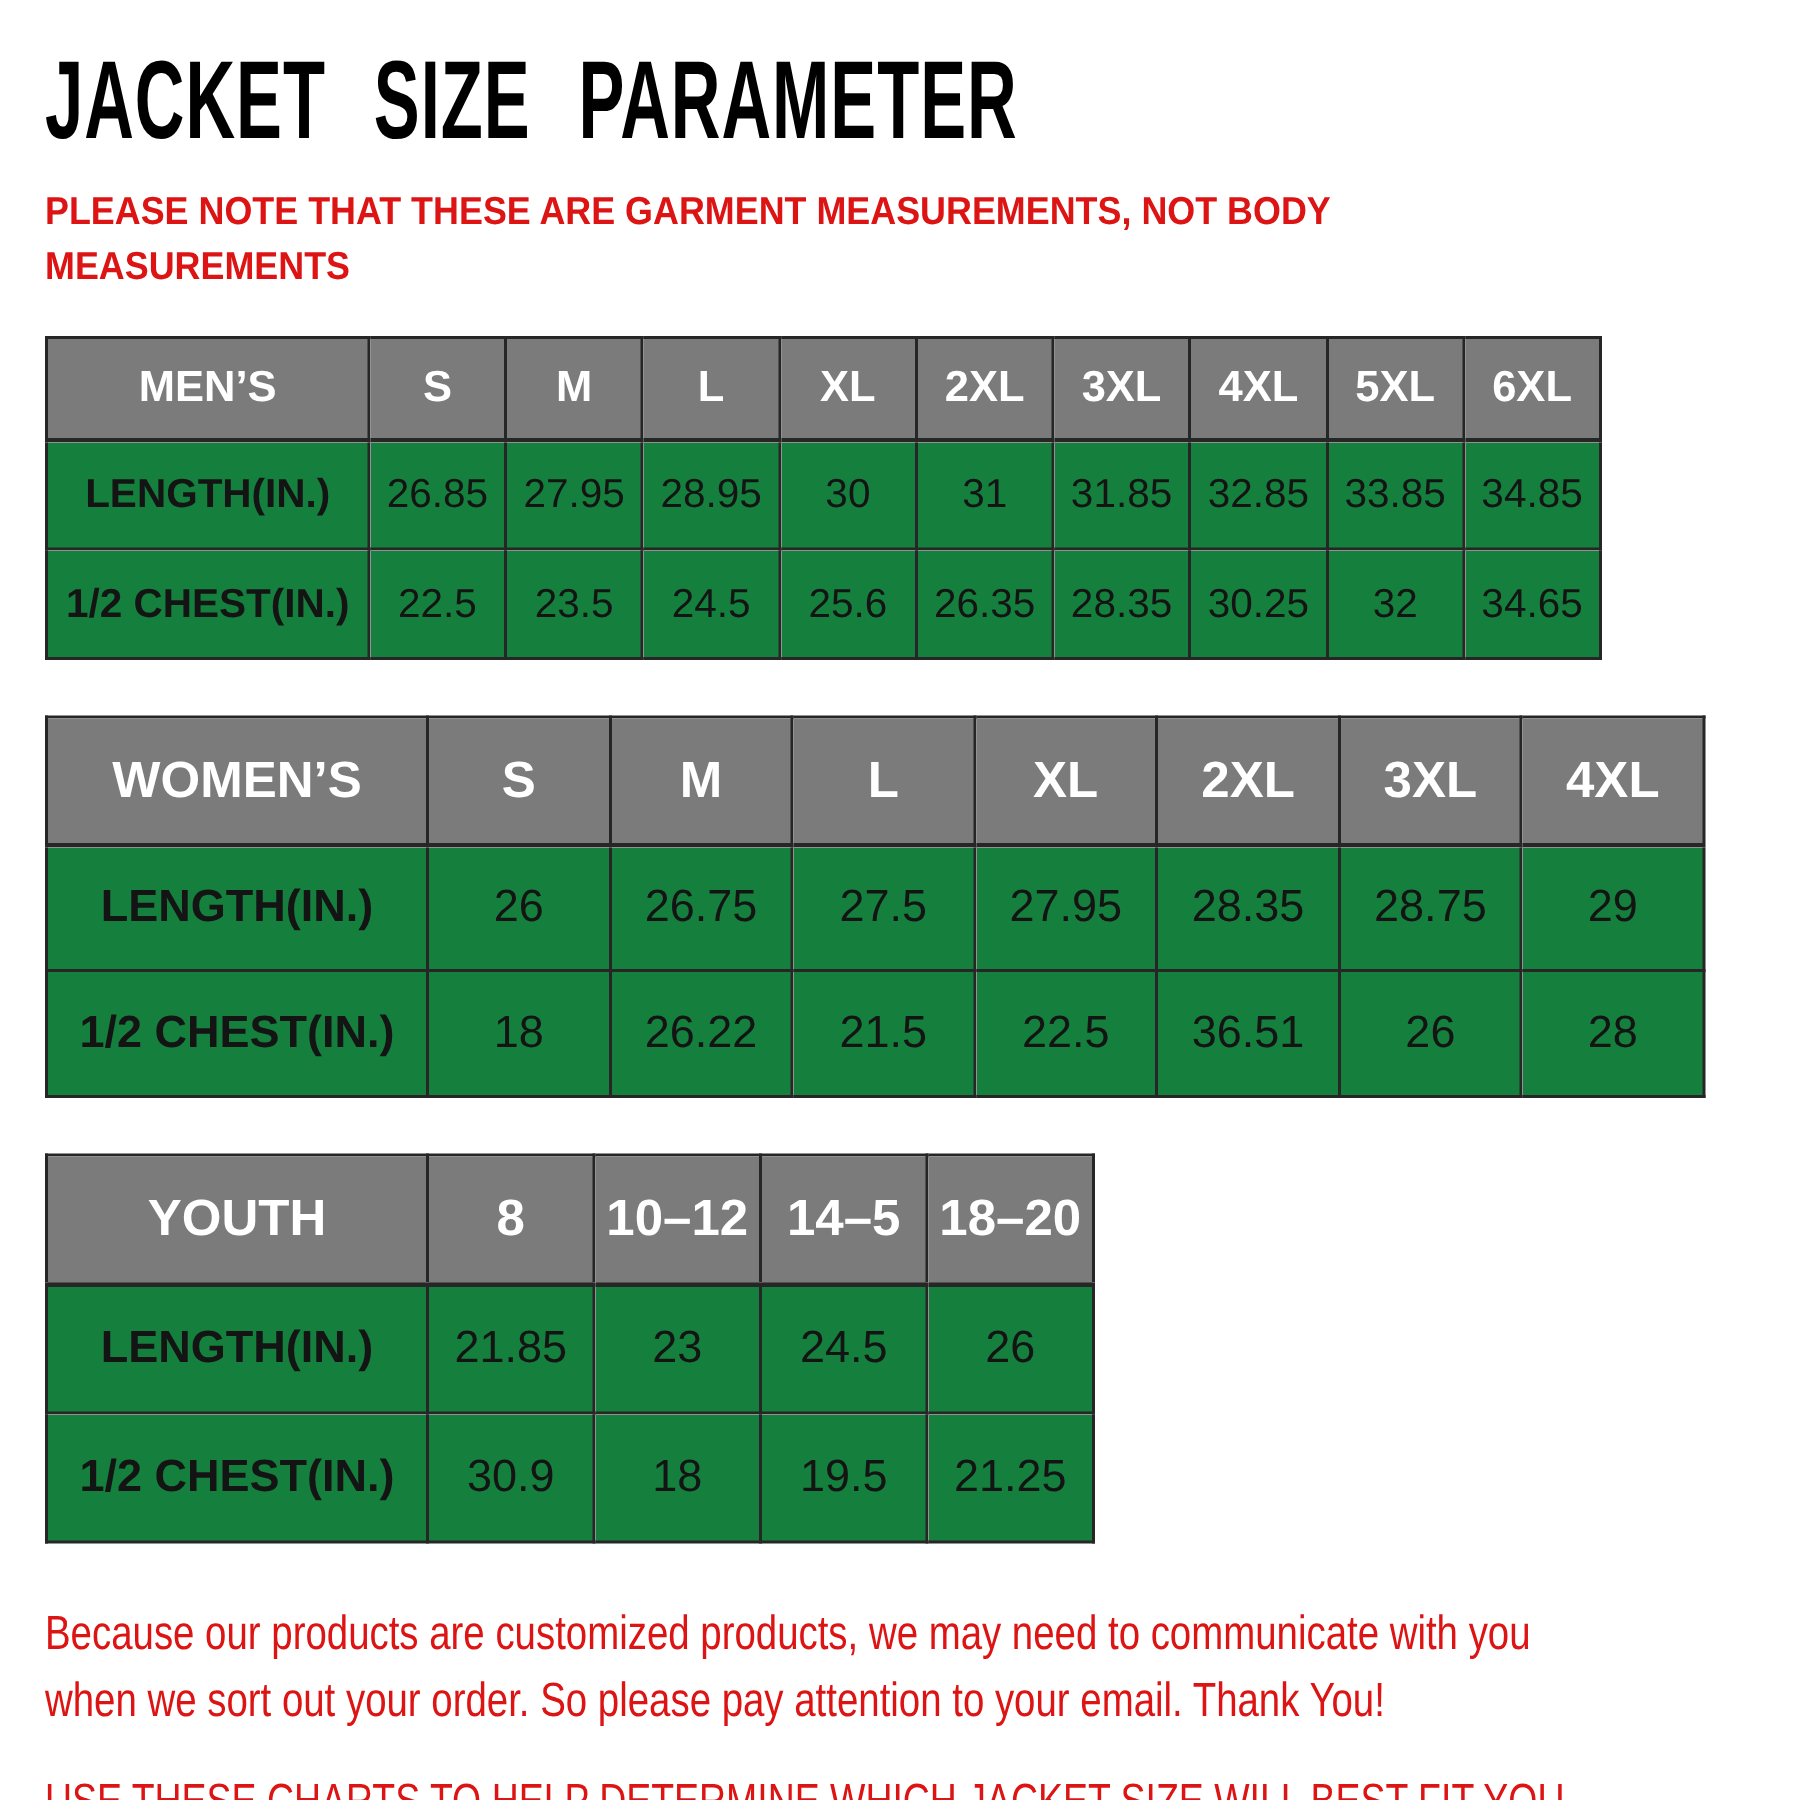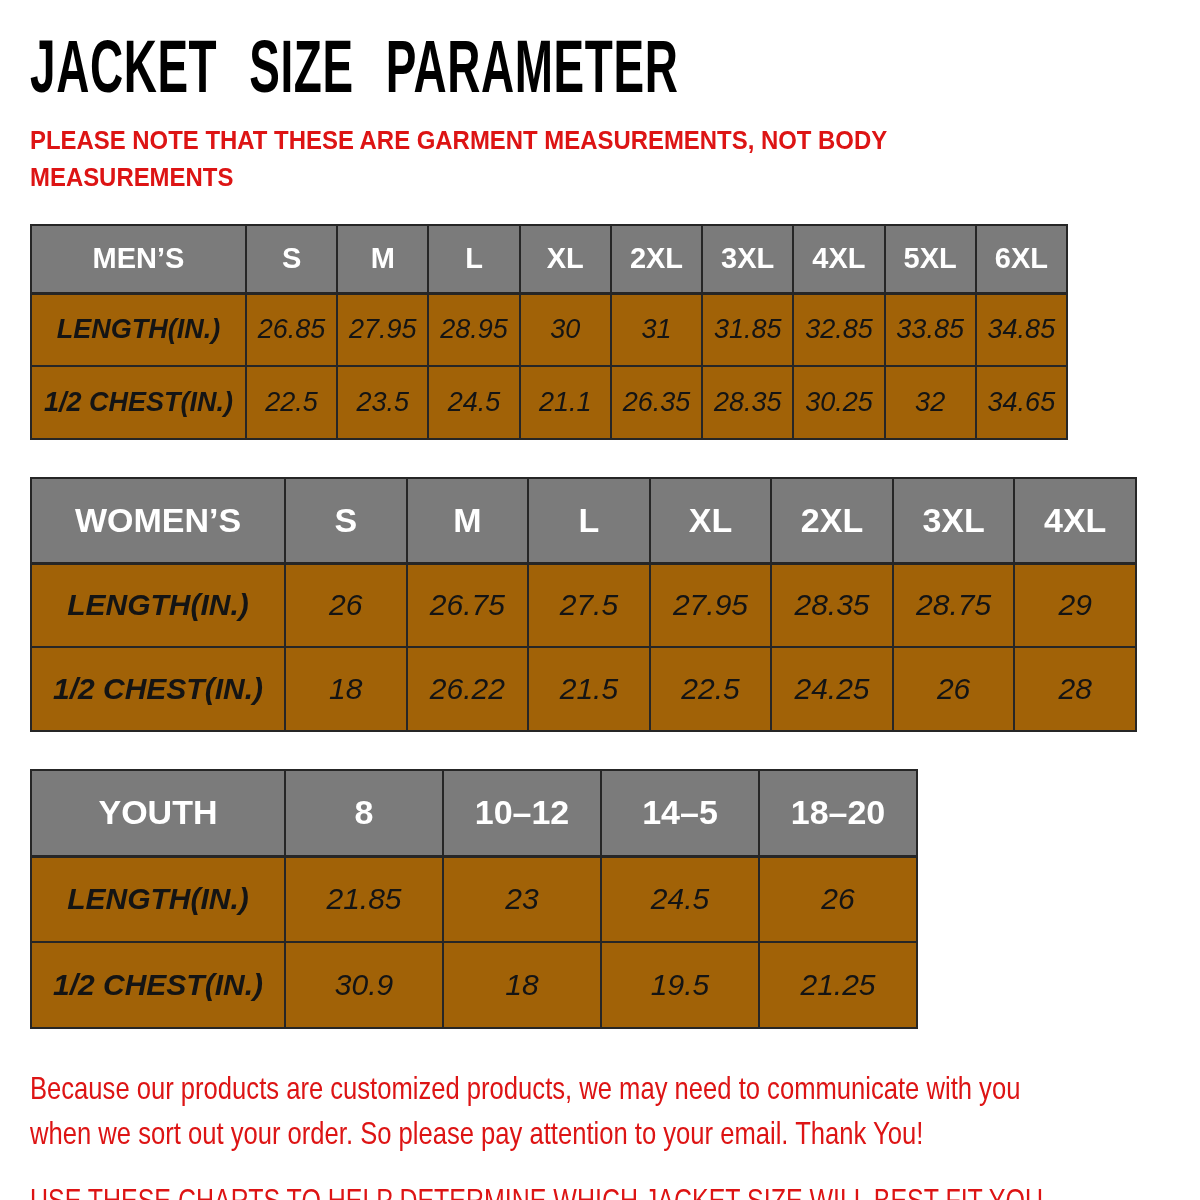--- a/index.html
+++ b/index.html
@@ -35,34 +35,34 @@
     border:2px solid var(--table-border,#262626);
     text-align:center; vertical-align:middle;
     overflow:hidden; white-space:nowrap;
   }
   th {
     background:var(--header-gray,#7b7b7b);
     color:var(--header-text,#ffffff);
     font-weight:bold;
     border-bottom-width:3px;
   }
-  td { background:#a16207; color:var(--cell-text,#141414);font-style:italic; }
+  td { background:#15803d; color:var(--cell-text,#141414); }
   td.label-col { font-weight:bold; }
 
   .tbl-mens { width:1038px; }
   .tbl-mens th { height:68px; font-size:29px; }
   .tbl-mens td { height:73px; font-size:27px; }
   .tbl-mens col.label-col { width:215px; }
 
   .tbl-womens { width:1107px;margin-top:24px; }
   .tbl-womens th { height:85px; font-size:34px; }
   .tbl-womens td { height:84px; font-size:30px; }
   .tbl-womens col.label-col { width:254px; }
 
-  .tbl-youth { width:888px; }
+  .tbl-youth { width:700px; }
   .tbl-youth th { height:86px; font-size:34px; }
   .tbl-youth td { height:86px; font-size:30px; }
   .tbl-youth col.label-col { width:254px; }
 
   .footer-para {
     margin-top:20px;
     color:var(--accent-red,#dd1414);
     font-size:32px; line-height:45px;
     transform:scaleX(0.80); transform-origin:left top;
     white-space:nowrap;
@@ -126,21 +126,21 @@
             <td>31.85</td>
             <td>32.85</td>
             <td>33.85</td>
             <td>34.85</td>
           </tr>
           <tr>
             <td class="label-col">1/2 CHEST(IN.)</td>
             <td>22.5</td>
             <td>23.5</td>
             <td>24.5</td>
-            <td>21.1</td>
+            <td>25.6</td>
             <td>26.35</td>
             <td>28.35</td>
             <td>30.25</td>
             <td>32</td>
             <td>34.65</td>
           </tr>
         </tbody>
       </table>
       <table class="size-table tbl-womens">
         <colgroup>
@@ -175,21 +175,21 @@
             <td>28.35</td>
             <td>28.75</td>
             <td>29</td>
           </tr>
           <tr>
             <td class="label-col">1/2 CHEST(IN.)</td>
             <td>18</td>
             <td>26.22</td>
             <td>21.5</td>
             <td>22.5</td>
-            <td>24.25</td>
+            <td>36.51</td>
             <td>26</td>
             <td>28</td>
           </tr>
         </tbody>
       </table>
       <table class="size-table tbl-youth">
         <colgroup>
           <col class="label-col">
           <col>
           <col>

